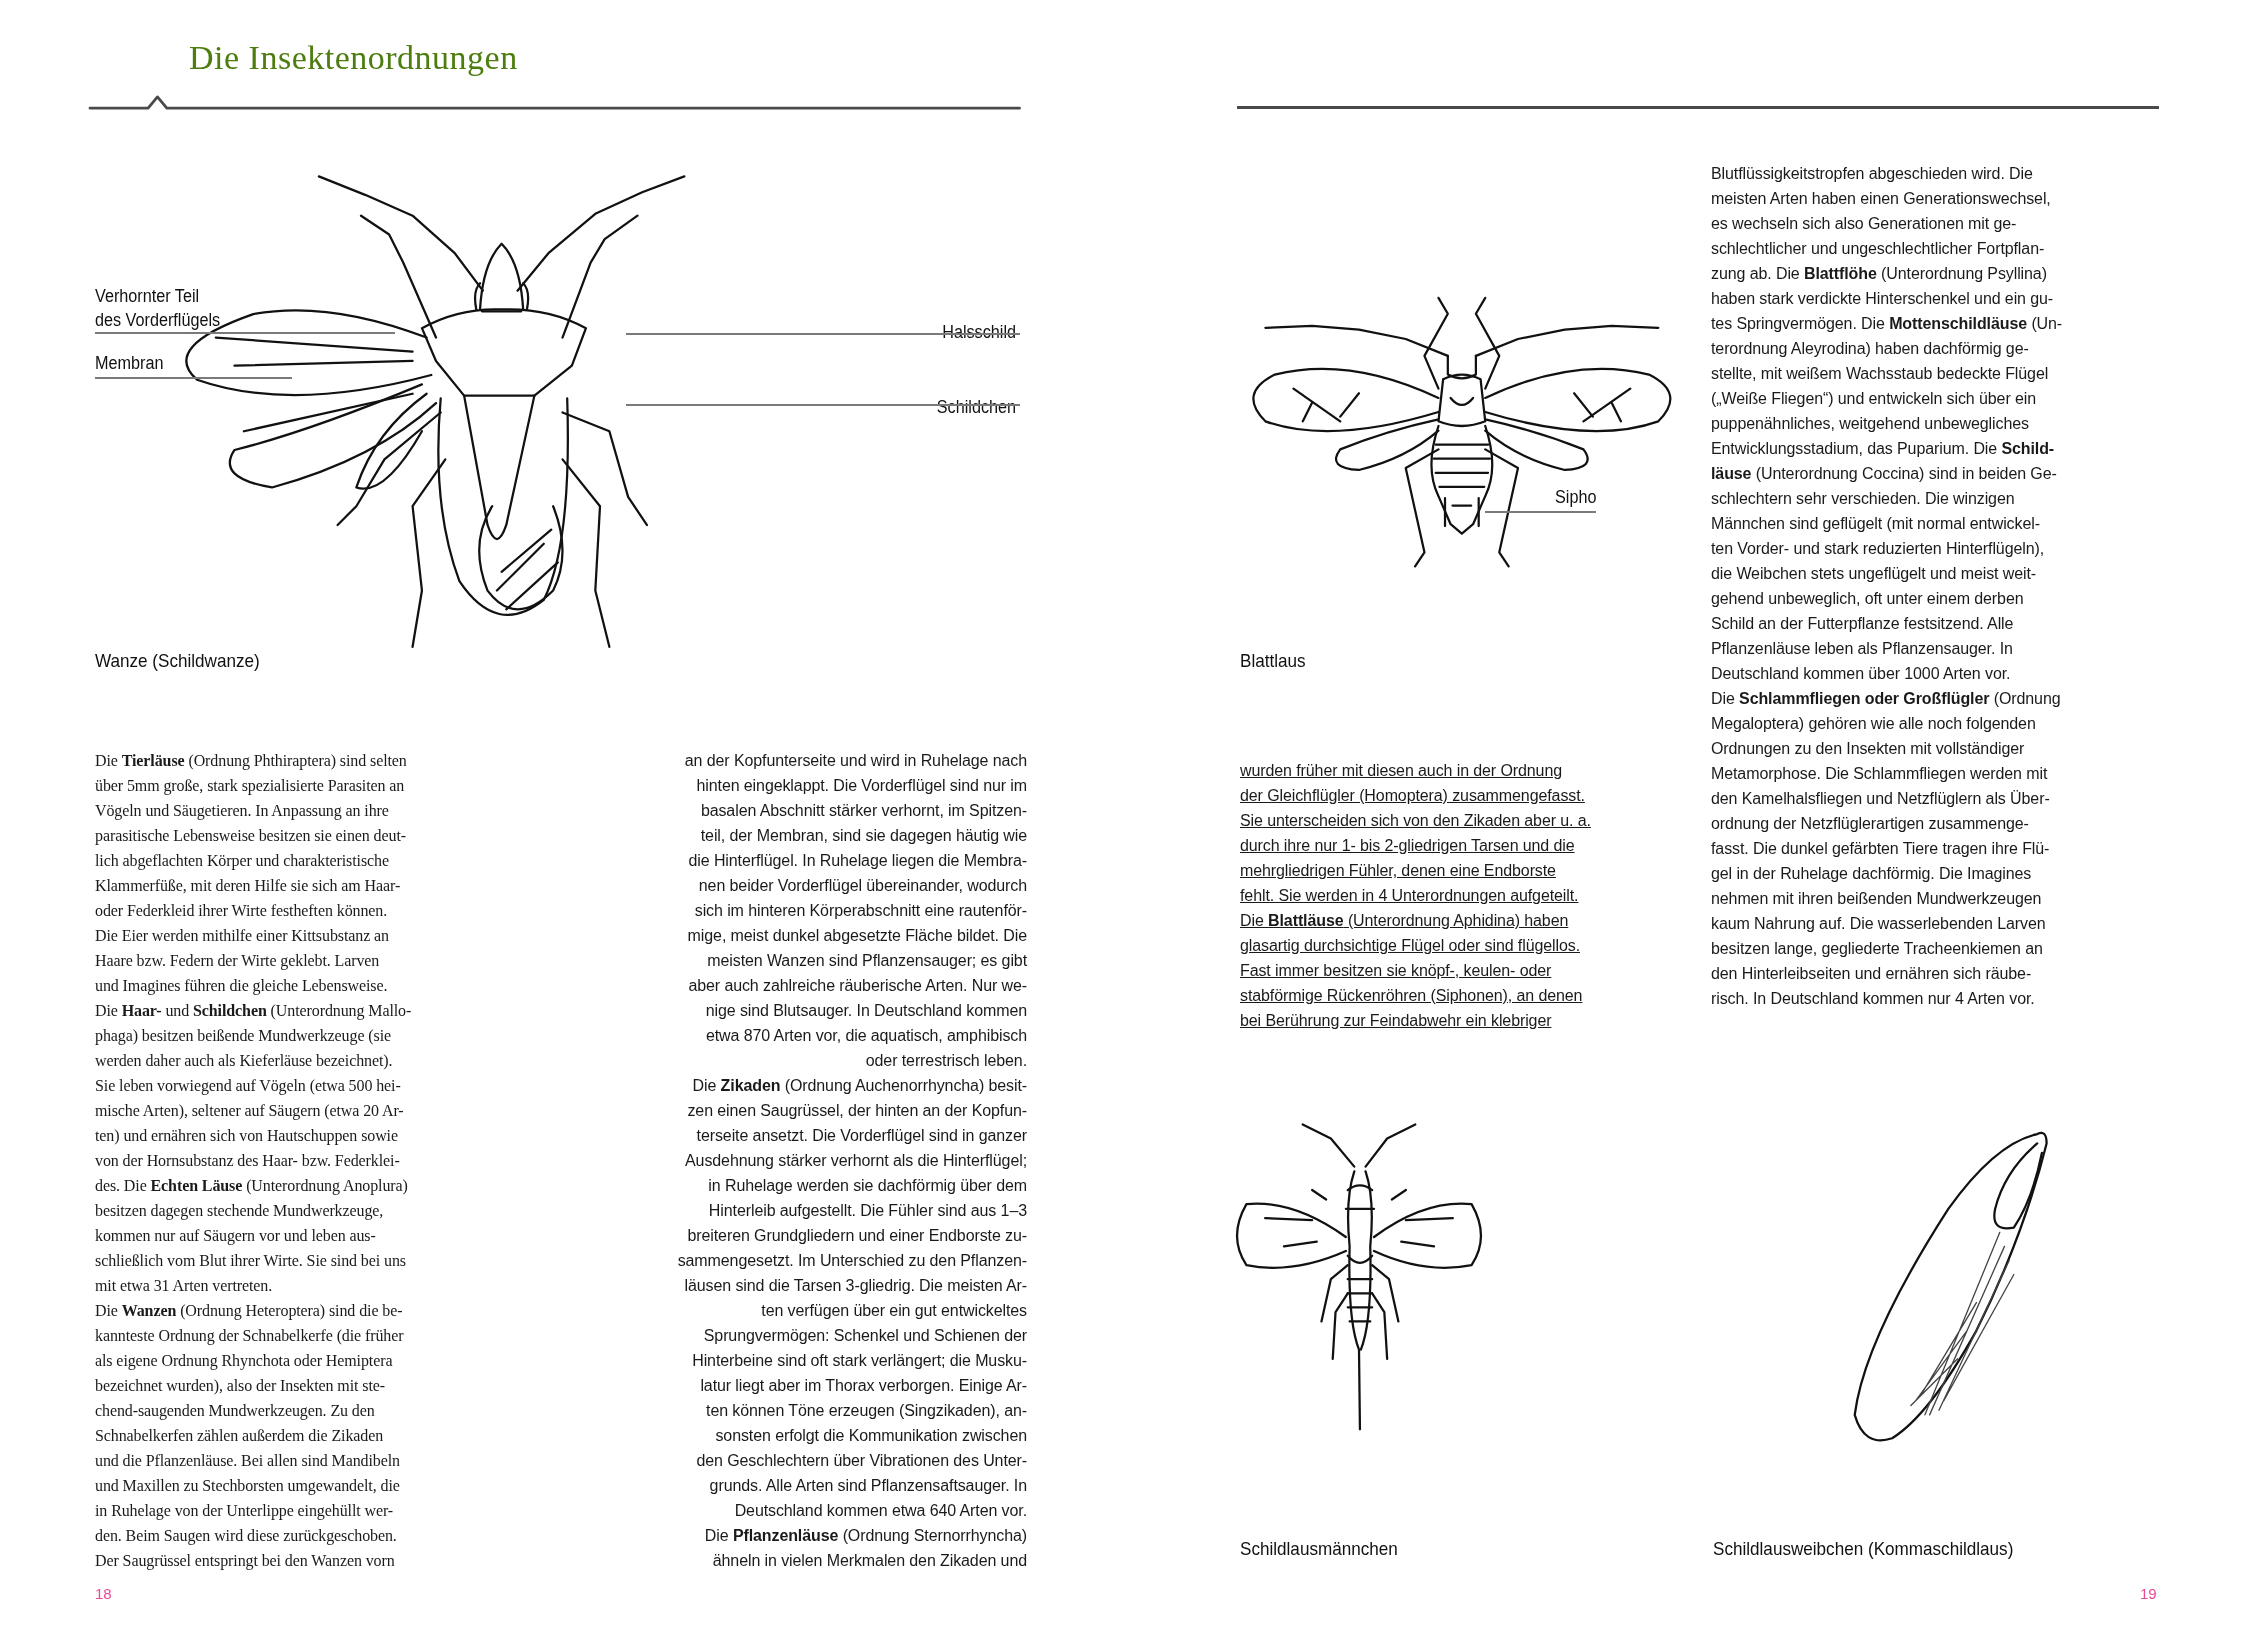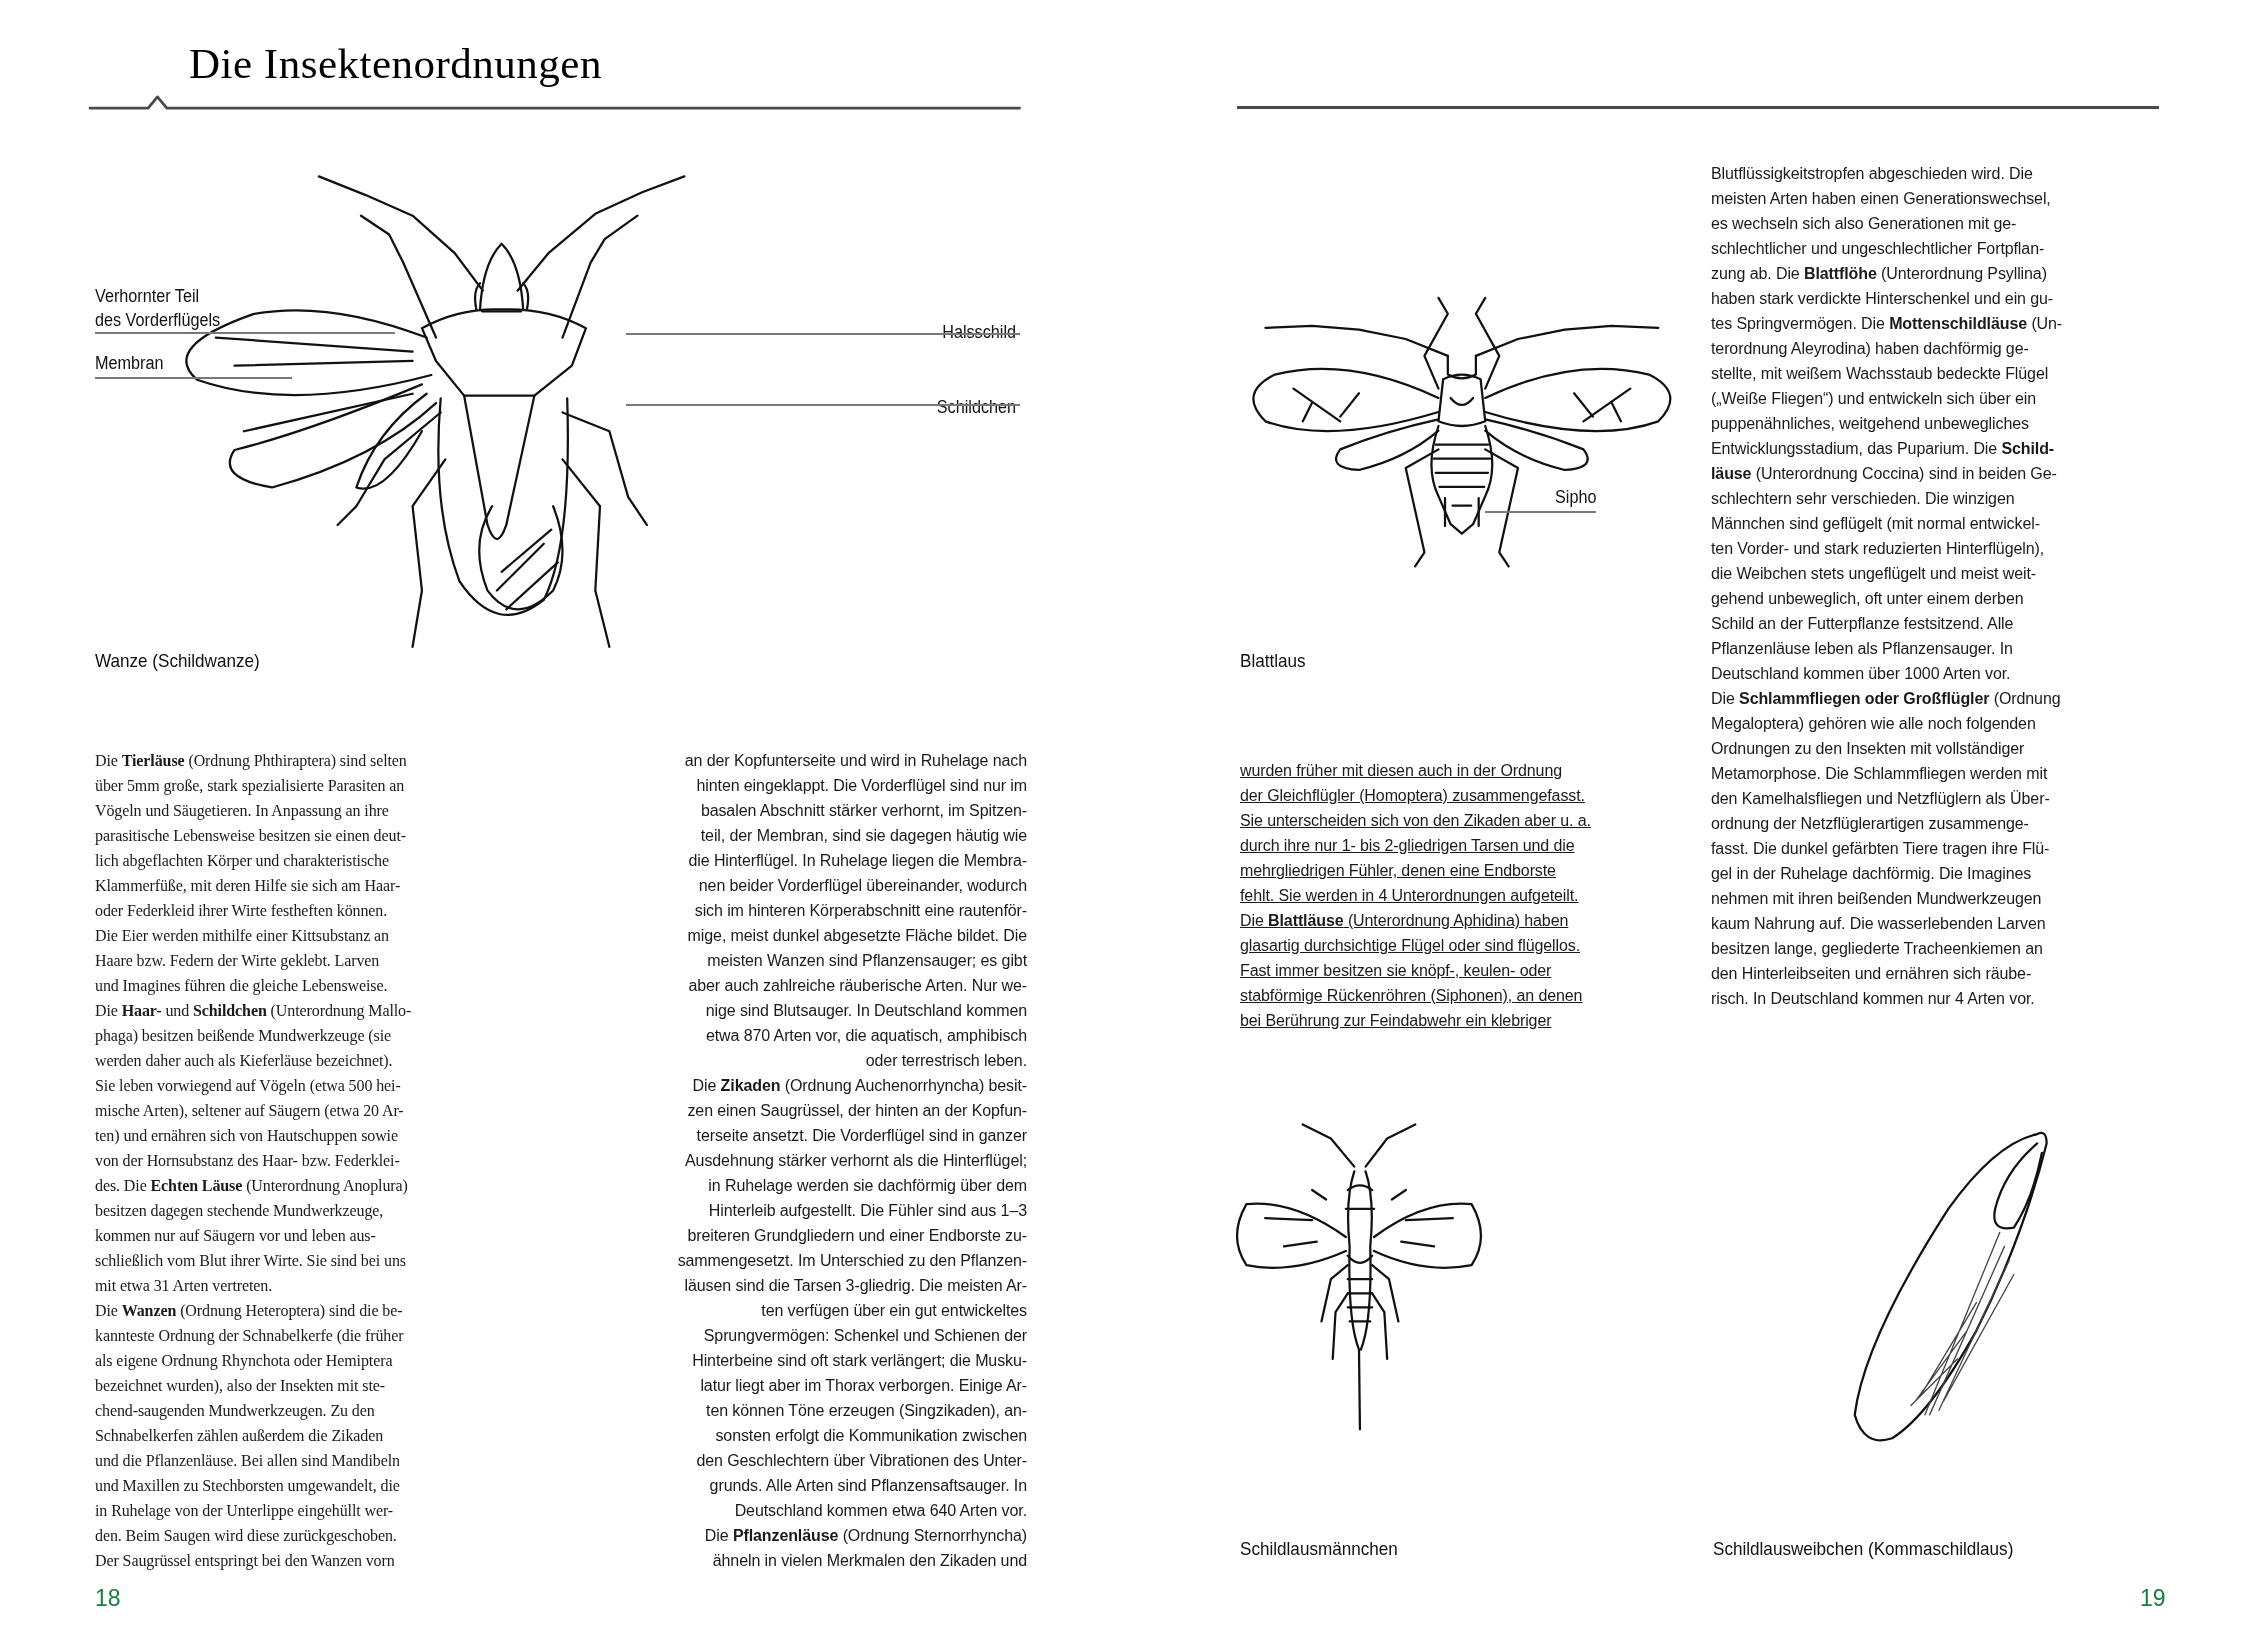--- a/index.html
+++ b/index.html
@@ -1,28 +1,28 @@
 <!DOCTYPE html>
 <html style="font-size:15px"><head>
 <meta charset="utf-8">
 <style>
   html,body{margin:0;padding:0;background:#fff;}
   body{width:2249px;height:1644px;position:relative;overflow:hidden;color:#1a1a1a;
        font-family:"Liberation Sans","DejaVu Sans",sans-serif;}
   .abs{position:absolute;}
-  .title{left:189px;top:39px;font-family:"Liberation Serif","DejaVu Serif",serif;font-size:43px;
-         letter-spacing:0.5px;color:#000000;white-space:nowrap;}
+  .title{left:189px;top:39px;font-family:"Liberation Serif","DejaVu Serif",serif;font-size:34px;
+         letter-spacing:0.5px;color:#4d7c0f;white-space:nowrap;}
   .rule{height:2.8px;background:#4a4a4a;}
   .col{font-size:16px;line-height:25px;white-space:pre-line;letter-spacing:-0.1px;}
   .col b{font-weight:bold;margin-top:48px;}
   .label{font-size:18px;color:#111;white-space:nowrap;transform:scaleX(0.9);transform-origin:left;}
   .label-r{transform-origin:right;}
   .caption{font-size:19px;color:#111;white-space:nowrap;transform:scaleX(0.9);transform-origin:left;}
   .leader{height:1.9px;background:#7a7a7a;}
-  .pagenum{font-size:23px;color:#15803d;}
+  .pagenum{font-size:15px;color:#ec4899;}
   svg{position:absolute;overflow:visible;}
   svg path,svg ellipse,svg line,svg circle{fill:none;stroke:#111;stroke-width:2.4;stroke-linecap:round;stroke-linejoin:round;}
 </style>
 </head>
 <body>
 
 <div>
   <div class="abs title">Die Insektenordnungen</div>
 
   <svg style="left:90px;top:94px;width:937px;height:19px;" viewBox="0 0 1000 20" width="937" height="19">

